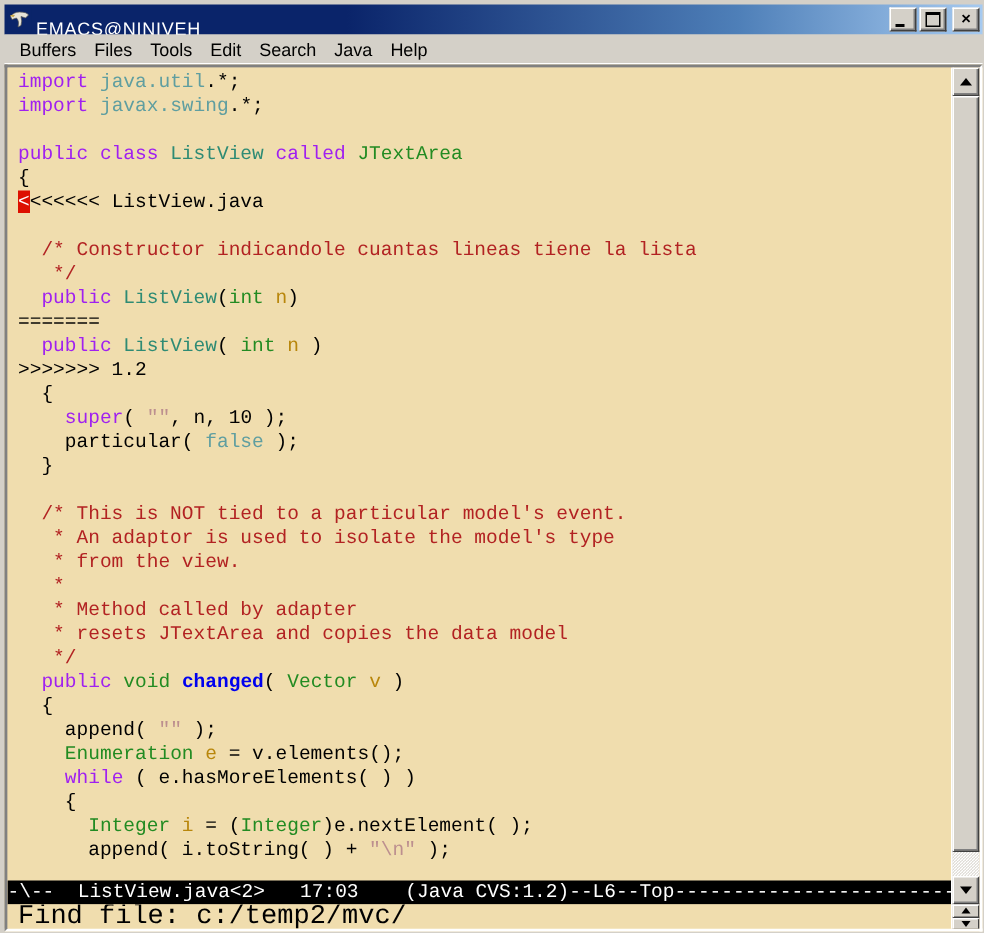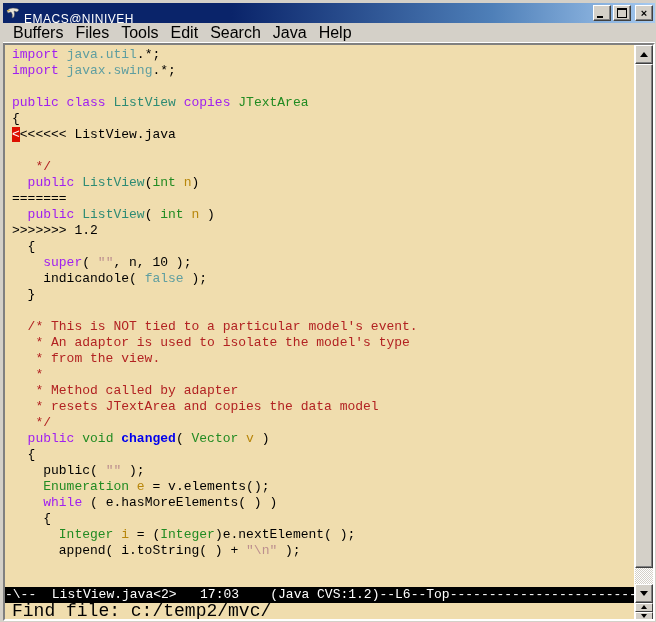--- a/index.html
+++ b/index.html
@@ -22,21 +22,21 @@
           box-shadow:inset -1px -1px 0 #808080;
           display:flex;align-items:center;justify-content:center;
           font-size:10px;font-weight:bold;line-height:1;color:#000;position:relative;}
   .glyph-min{position:absolute;left:3px;bottom:2px;width:6px;height:2px;background:#000;}
   .glyph-max{width:8px;height:7px;border:1px solid #000;border-top-width:2px;}
   .glyph-close{font-size:11px;font-weight:bold;font-family:"Liberation Sans",sans-serif;}
 
   
   .menubar{height:19px;background:#d4d0c8;display:flex;align-items:center;
            padding-left:4px;border-bottom:1px solid #ffffff;}
-  .menu-item{font-size:16px;color:#000;padding:2px 6px;white-space:nowrap;}
+  .menu-item{font-size:12px;color:#000;padding:2px 6px;white-space:nowrap;}
 
   
   .emacs-frame{flex:1;border:2px solid;
                border-color:#808080 #ffffff #ffffff #808080;
                display:flex;flex-direction:column;background:#f0ddae;overflow:hidden;}
   .main-row{display:flex;height:558px;}
   .code-col{flex:1;display:flex;flex-direction:column;overflow:hidden;}
   .code-area{height:542px;overflow:hidden;background:#f0ddae;
              padding:2px 0 0 7px;cursor:text;}
   .code-line{height:16px;line-height:16px;font-family:"Liberation Mono","DejaVu Sans Mono",monospace;
@@ -124,44 +124,45 @@
       <span class="menu-item">Help</span>
     </div>
 
   <div class="emacs-frame">
     <div class="main-row">
       <div class="code-col">
         <div class="code-area">
             <div class="code-line"><span class="tk-k">import</span><span class="tk-d"> </span><span class="tk-c">java.util</span><span class="tk-d">.*;</span></div>
             <div class="code-line"><span class="tk-k">import</span><span class="tk-d"> </span><span class="tk-c">javax.swing</span><span class="tk-d">.*;</span></div>
             <div class="code-line">&nbsp;</div>
-            <div class="code-line"><span class="tk-k">public class</span><span class="tk-d"> </span><span class="tk-s">ListView</span><span class="tk-k"> copies</span><span class="tk-d"> </span><span class="tk-t">JTextArea</span></div>
+            <div class="code-line"><span class="tk-k">public class</span><span class="tk-d"> </span><span class="tk-s">ListView</span><span class="tk-k"> called</span><span class="tk-d"> </span><span class="tk-t">JTextArea</span></div>
             <div class="code-line"><span class="tk-d">{</span></div>
             <div class="code-line"><span class="tk-cur">&lt;</span><span class="tk-d">&lt;&lt;&lt;&lt;&lt;&lt; ListView.java</span></div>
             <div class="code-line">&nbsp;</div>
+            <div class="code-line"><span class="tk-cm">  /* Constructor indicandole cuantas lineas tiene la lista</span></div>
             <div class="code-line"><span class="tk-cm">   */</span></div>
             <div class="code-line"><span class="tk-d">  </span><span class="tk-k">public</span><span class="tk-d"> </span><span class="tk-s">ListView</span><span class="tk-d">(</span><span class="tk-t">int</span><span class="tk-d"> </span><span class="tk-v">n</span><span class="tk-d">)</span></div>
             <div class="code-line"><span class="tk-d">=======</span></div>
             <div class="code-line"><span class="tk-d">  </span><span class="tk-k">public</span><span class="tk-d"> </span><span class="tk-s">ListView</span><span class="tk-d">( </span><span class="tk-t">int</span><span class="tk-d"> </span><span class="tk-v">n</span><span class="tk-d"> )</span></div>
             <div class="code-line"><span class="tk-d">&gt;&gt;&gt;&gt;&gt;&gt;&gt; 1.2</span></div>
             <div class="code-line"><span class="tk-d">  {</span></div>
             <div class="code-line"><span class="tk-d">    </span><span class="tk-k">super</span><span class="tk-d">( </span><span class="tk-str">""</span><span class="tk-d">, n, 10 );</span></div>
-            <div class="code-line"><span class="tk-d">    indicandole( </span><span class="tk-c">false</span><span class="tk-d"> );</span></div>
+            <div class="code-line"><span class="tk-d">    particular( </span><span class="tk-c">false</span><span class="tk-d"> );</span></div>
             <div class="code-line"><span class="tk-d">  }</span></div>
             <div class="code-line">&nbsp;</div>
             <div class="code-line"><span class="tk-cm">  /* This is NOT tied to a particular model's event.</span></div>
             <div class="code-line"><span class="tk-cm">   * An adaptor is used to isolate the model's type</span></div>
             <div class="code-line"><span class="tk-cm">   * from the view.</span></div>
             <div class="code-line"><span class="tk-cm">   *</span></div>
             <div class="code-line"><span class="tk-cm">   * Method called by adapter</span></div>
             <div class="code-line"><span class="tk-cm">   * resets JTextArea and copies the data model</span></div>
             <div class="code-line"><span class="tk-cm">   */</span></div>
             <div class="code-line"><span class="tk-d">  </span><span class="tk-k">public</span><span class="tk-d"> </span><span class="tk-t">void</span><span class="tk-d"> </span><span class="tk-f">changed</span><span class="tk-d">( </span><span class="tk-t">Vector</span><span class="tk-d"> </span><span class="tk-v">v</span><span class="tk-d"> )</span></div>
             <div class="code-line"><span class="tk-d">  {</span></div>
-            <div class="code-line"><span class="tk-d">    public( </span><span class="tk-str">""</span><span class="tk-d"> );</span></div>
+            <div class="code-line"><span class="tk-d">    append( </span><span class="tk-str">""</span><span class="tk-d"> );</span></div>
             <div class="code-line"><span class="tk-d">    </span><span class="tk-t">Enumeration</span><span class="tk-d"> </span><span class="tk-v">e</span><span class="tk-d"> = v.elements();</span></div>
             <div class="code-line"><span class="tk-d">    </span><span class="tk-k">while</span><span class="tk-d"> ( e.hasMoreElements( ) )</span></div>
             <div class="code-line"><span class="tk-d">    {</span></div>
             <div class="code-line"><span class="tk-d">      </span><span class="tk-t">Integer</span><span class="tk-d"> </span><span class="tk-v">i</span><span class="tk-d"> = (</span><span class="tk-t">Integer</span><span class="tk-d">)e.nextElement( );</span></div>
             <div class="code-line"><span class="tk-d">      append( i.toString( ) + </span><span class="tk-str">"\n"</span><span class="tk-d"> );</span></div>
           </div>
         <div class="mode-line">-\--  ListView.java&lt;2&gt;   17:03    (Java CVS:1.2)--L6--Top------------------------</div>
       </div>
       <div class="scrollbar">
         <div class="sb-btn">

